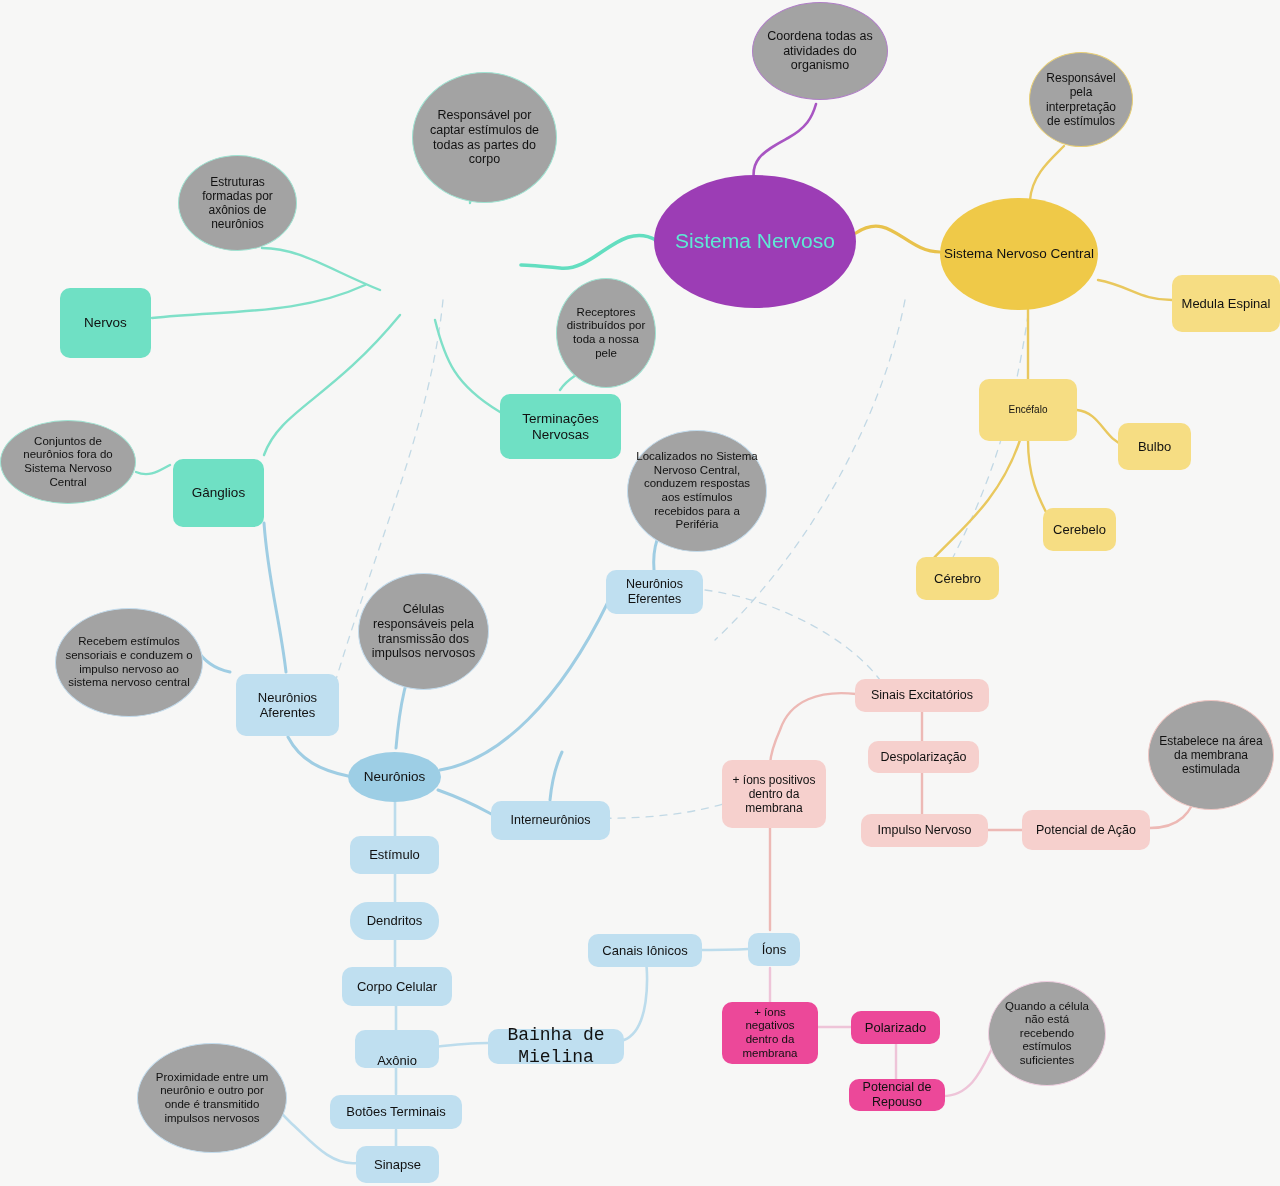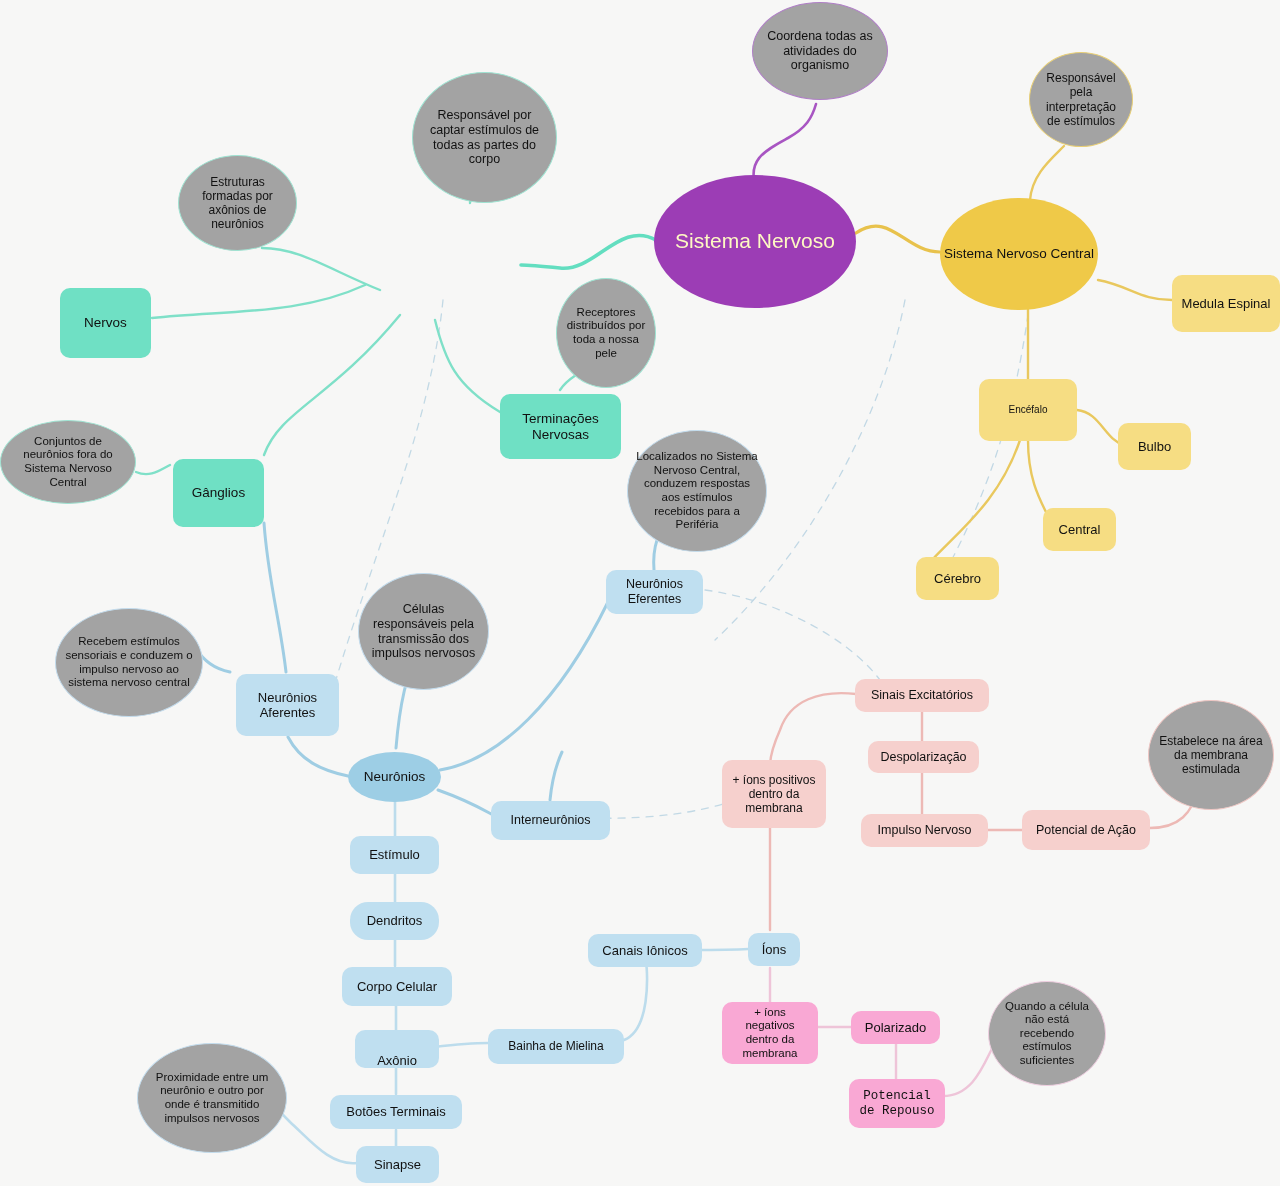--- a/index.html
+++ b/index.html
@@ -16,34 +16,34 @@
   .node{position:absolute;display:flex;align-items:center;justify-content:center;
         text-align:center;color:#111;box-sizing:border-box;}
   .node span{display:block;line-height:1.18;}
 
   
   .rect{border-radius:10px;}
   .ellipse{border-radius:50%;}
   .bubble{background:#a3a3a3;border-style:solid;border-width:1px;border-radius:50%;}
 
   
-  .c-purple{background:#9c3db5;color:#fef9c3;}
+  .c-purple{background:#9c3db5;color:#5eead4;}
   .c-purple-ring{border-color:#b07fc7;}
   .c-teal{background:#63dec0;}
   .c-teal-soft{background:#6fe0c4;}
   .c-teal-ring{border-color:#9fe3d2;}
   .c-yellow{background:#efc948;}
   .c-yellow-box{background:#f6dd83;}
   .c-yellow-ring{border-color:#e8cf77;}
   .c-blue{background:#9dcee5;}
   .c-blue-box{background:#bfdff0;}
   .c-blue-ring{border-color:#c3dced;text-align:center;}
   .c-salmon{background:#f6d0cd;}
   .c-salmon-ring{border-color:#eec6c3;}
-  .c-pink{background:#f9a8d4;}
+  .c-pink{background:#ec4899;}
   .c-pink-ring{border-color:#eecfe0;}
 </style>
 </head>
 <body>
 
 <div id="canvas">
 
   <svg class="links" viewBox="0 0 1280 1186" xmlns="http://www.w3.org/2000/svg">
     <g fill="none" stroke-linecap="round">
 
@@ -172,21 +172,21 @@
   </div>
 
   <div class="node rect c-yellow-box" style="left:979px;top:379px;width:98px;height:62px;font-size:10px;">
     <span>Encéfalo</span>
   </div>
 
   <div class="node rect c-yellow-box" style="left:1118px;top:423px;width:73px;height:47px;font-size:13px;">
     <span>Bulbo</span>
   </div>
   <div class="node rect c-yellow-box" style="left:1043px;top:508px;width:73px;height:43px;font-size:13px;">
-    <span>Central</span>
+    <span>Cerebelo</span>
   </div>
   <div class="node rect c-yellow-box" style="left:916px;top:557px;width:83px;height:43px;font-size:13px;">
     <span>Cérebro</span>
   </div>
 
   <div class="node ellipse c-blue" style="left:348px;top:752px;width:93px;height:50px;font-size:13.5px;">
     <span>Neurônios</span>
   </div>
   <div class="node bubble c-blue-ring" style="left:358px;top:573px;width:131px;height:117px;font-size:12.5px;padding:0 8px;">
     <span>Células responsáveis pela transmissão dos impulsos nervosos</span>
@@ -225,21 +225,21 @@
   <div class="node rect c-blue-box" style="left:330px;top:1095px;width:132px;height:34px;font-size:13px;">
     <span>Botões Terminais</span>
   </div>
   <div class="node rect c-blue-box" style="left:356px;top:1146px;width:83px;height:37px;font-size:13px;">
     <span>Sinapse</span>
   </div>
   <div class="node bubble c-blue-ring" style="left:137px;top:1043px;width:150px;height:110px;font-size:11.5px;padding:0 8px;">
     <span>Proximidade entre um neurônio e outro por onde é transmitido impulsos nervosos</span>
   </div>
 
-  <div class="node rect c-blue-box" style="left:488px;top:1029px;width:136px;height:35px;font-size:12px;">
+  <div class="node rect c-blue-box" style="left:488px;top:1029px;width:136px;height:35px;font-size:18px;font-family:Liberation Mono, monospace;">
     <span>Bainha de Mielina</span>
   </div>
   <div class="node rect c-blue-box" style="left:588px;top:934px;width:114px;height:33px;font-size:13px;">
     <span>Canais Iônicos</span>
   </div>
 
   <div class="node rect c-salmon" style="left:855px;top:679px;width:134px;height:33px;font-size:12.5px;">
     <span>Sinais Excitatórios</span>
   </div>
   <div class="node rect c-salmon" style="left:868px;top:741px;width:111px;height:32px;font-size:12.5px;">
@@ -260,20 +260,20 @@
 
   <div class="node rect c-blue-box" style="left:748px;top:933px;width:52px;height:33px;font-size:13px;">
     <span>Íons</span>
   </div>
   <div class="node rect c-pink" style="left:722px;top:1002px;width:96px;height:62px;font-size:11.5px;padding:0 6px;">
     <span>+ íons negativos dentro da membrana</span>
   </div>
   <div class="node rect c-pink" style="left:851px;top:1011px;width:89px;height:33px;font-size:13px;">
     <span>Polarizado</span>
   </div>
-  <div class="node rect c-pink" style="left:849px;top:1079px;width:96px;height:49px;font-size:12.5px;padding:0 8px;font-family:Liberation Mono, monospace;">
+  <div class="node rect c-pink" style="left:849px;top:1079px;width:96px;height:32px;font-size:12.5px;padding:0 8px;">
     <span>Potencial de Repouso</span>
   </div>
   <div class="node bubble c-pink-ring" style="left:988px;top:981px;width:118px;height:105px;font-size:11.5px;padding:0 8px;">
     <span>Quando a célula não está recebendo estímulos suficientes</span>
   </div>
 
 </div>
 
 </body></html>

